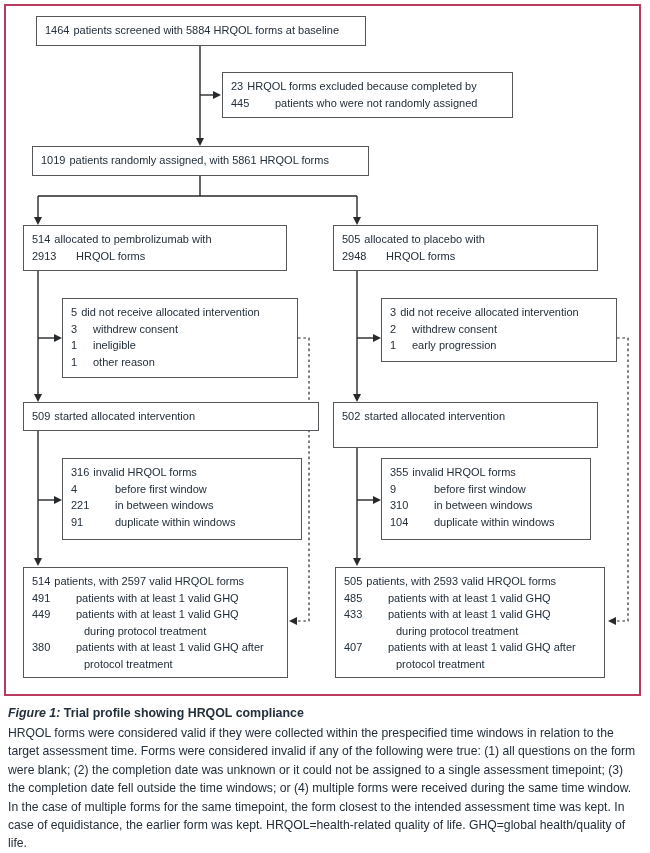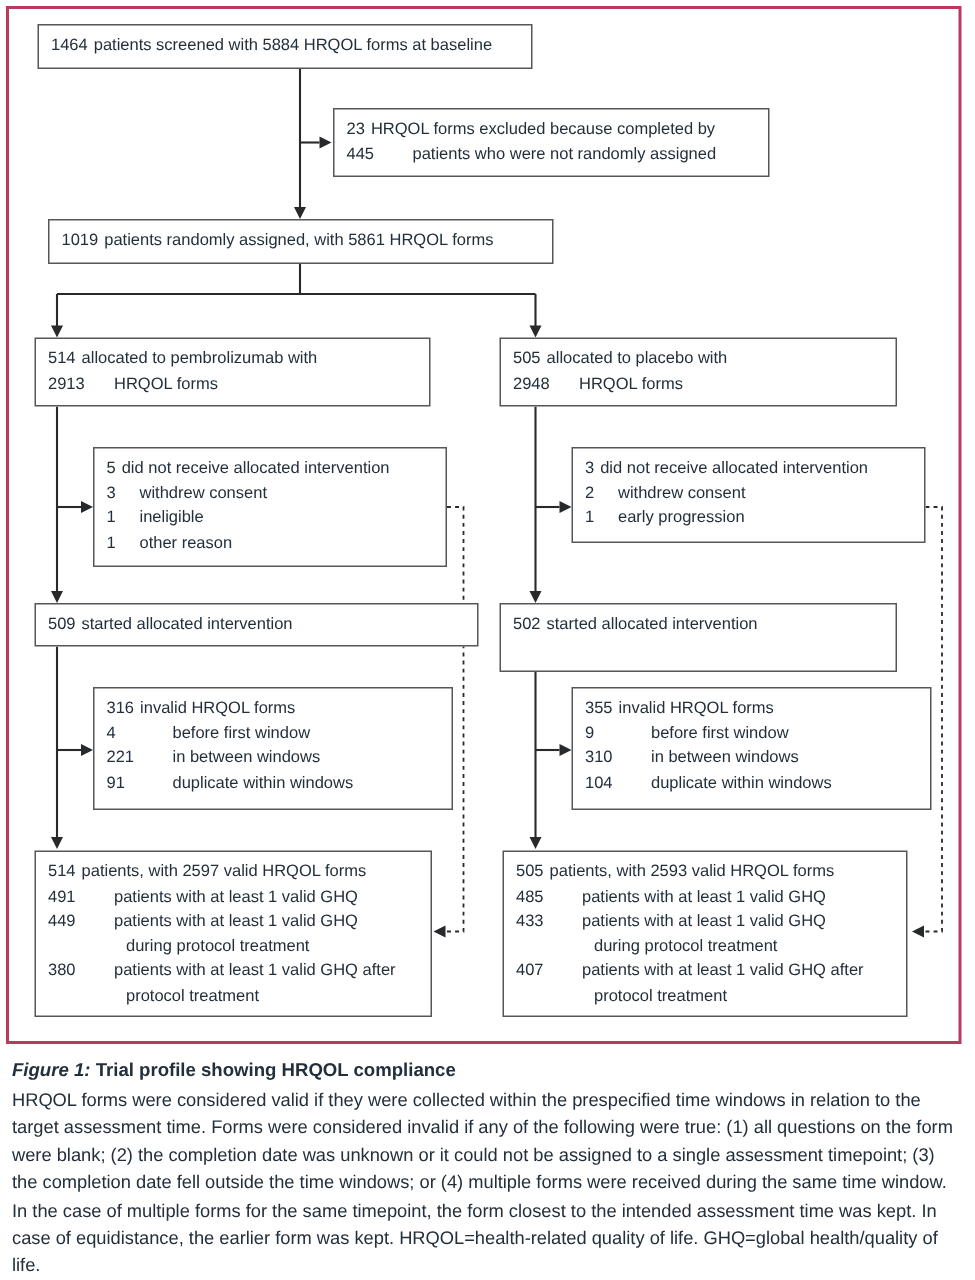--- a/index.html
+++ b/index.html
@@ -21,31 +21,31 @@
     padding:5px 4px 4px 8px;
   }
   .ln{display:flex;}
   .ln .n{flex:none;white-space:pre;}
   .ln .t{padding-left:4px;}
   .ln.lvl0 .n{width:auto;text-align:left;}
   .ln.lvl1 .n{width:40px;}
   .ln.lvl2 .n{width:48px;}
   .fbox.tight .ln.lvl1 .n{width:18px;}
   
-  .b-screened{left:25px;top:16px;width:330px;height:30px;}
+  .b-screened{left:36px;top:16px;width:330px;height:30px;}
   .b-excluded{left:222px;top:72px;width:291px;height:46px;}
   .b-randomized{left:32px;top:146px;width:337px;height:30px;}
   .b-alloc-pembro{left:23px;top:225px;width:264px;height:46px;}
   .b-alloc-placebo{left:333px;top:225px;width:265px;height:46px;}
   .b-notrecv-pembro{left:62px;top:298px;width:236px;height:80px;}
   .b-notrecv-placebo{left:381px;top:298px;width:236px;height:64px;}
   .b-started-pembro{left:23px;top:402px;width:296px;height:29px;}
   .b-started-placebo{left:333px;top:402px;width:265px;height:46px;}
   .b-invalid-pembro{left:62px;top:458px;width:240px;height:82px;}
-  .b-invalid-placebo{left:381px;top:458px;width:240px;height:82px;}
+  .b-invalid-placebo{left:381px;top:458px;width:210px;height:82px;}
   .b-valid-pembro{left:23px;top:567px;width:265px;height:111px;}
   .b-valid-placebo{left:335px;top:567px;width:270px;height:111px;}
   
   .caption{position:absolute;left:8px;top:704px;width:634px;}
   .cap-title{font-size:12.4px;font-weight:bold;line-height:19px;}
   .cap-label{font-style:italic;}
   .cap-body{font-size:12.2px;line-height:18.4px;margin-top:1px;}
 </style>
 </head>
 <body>

